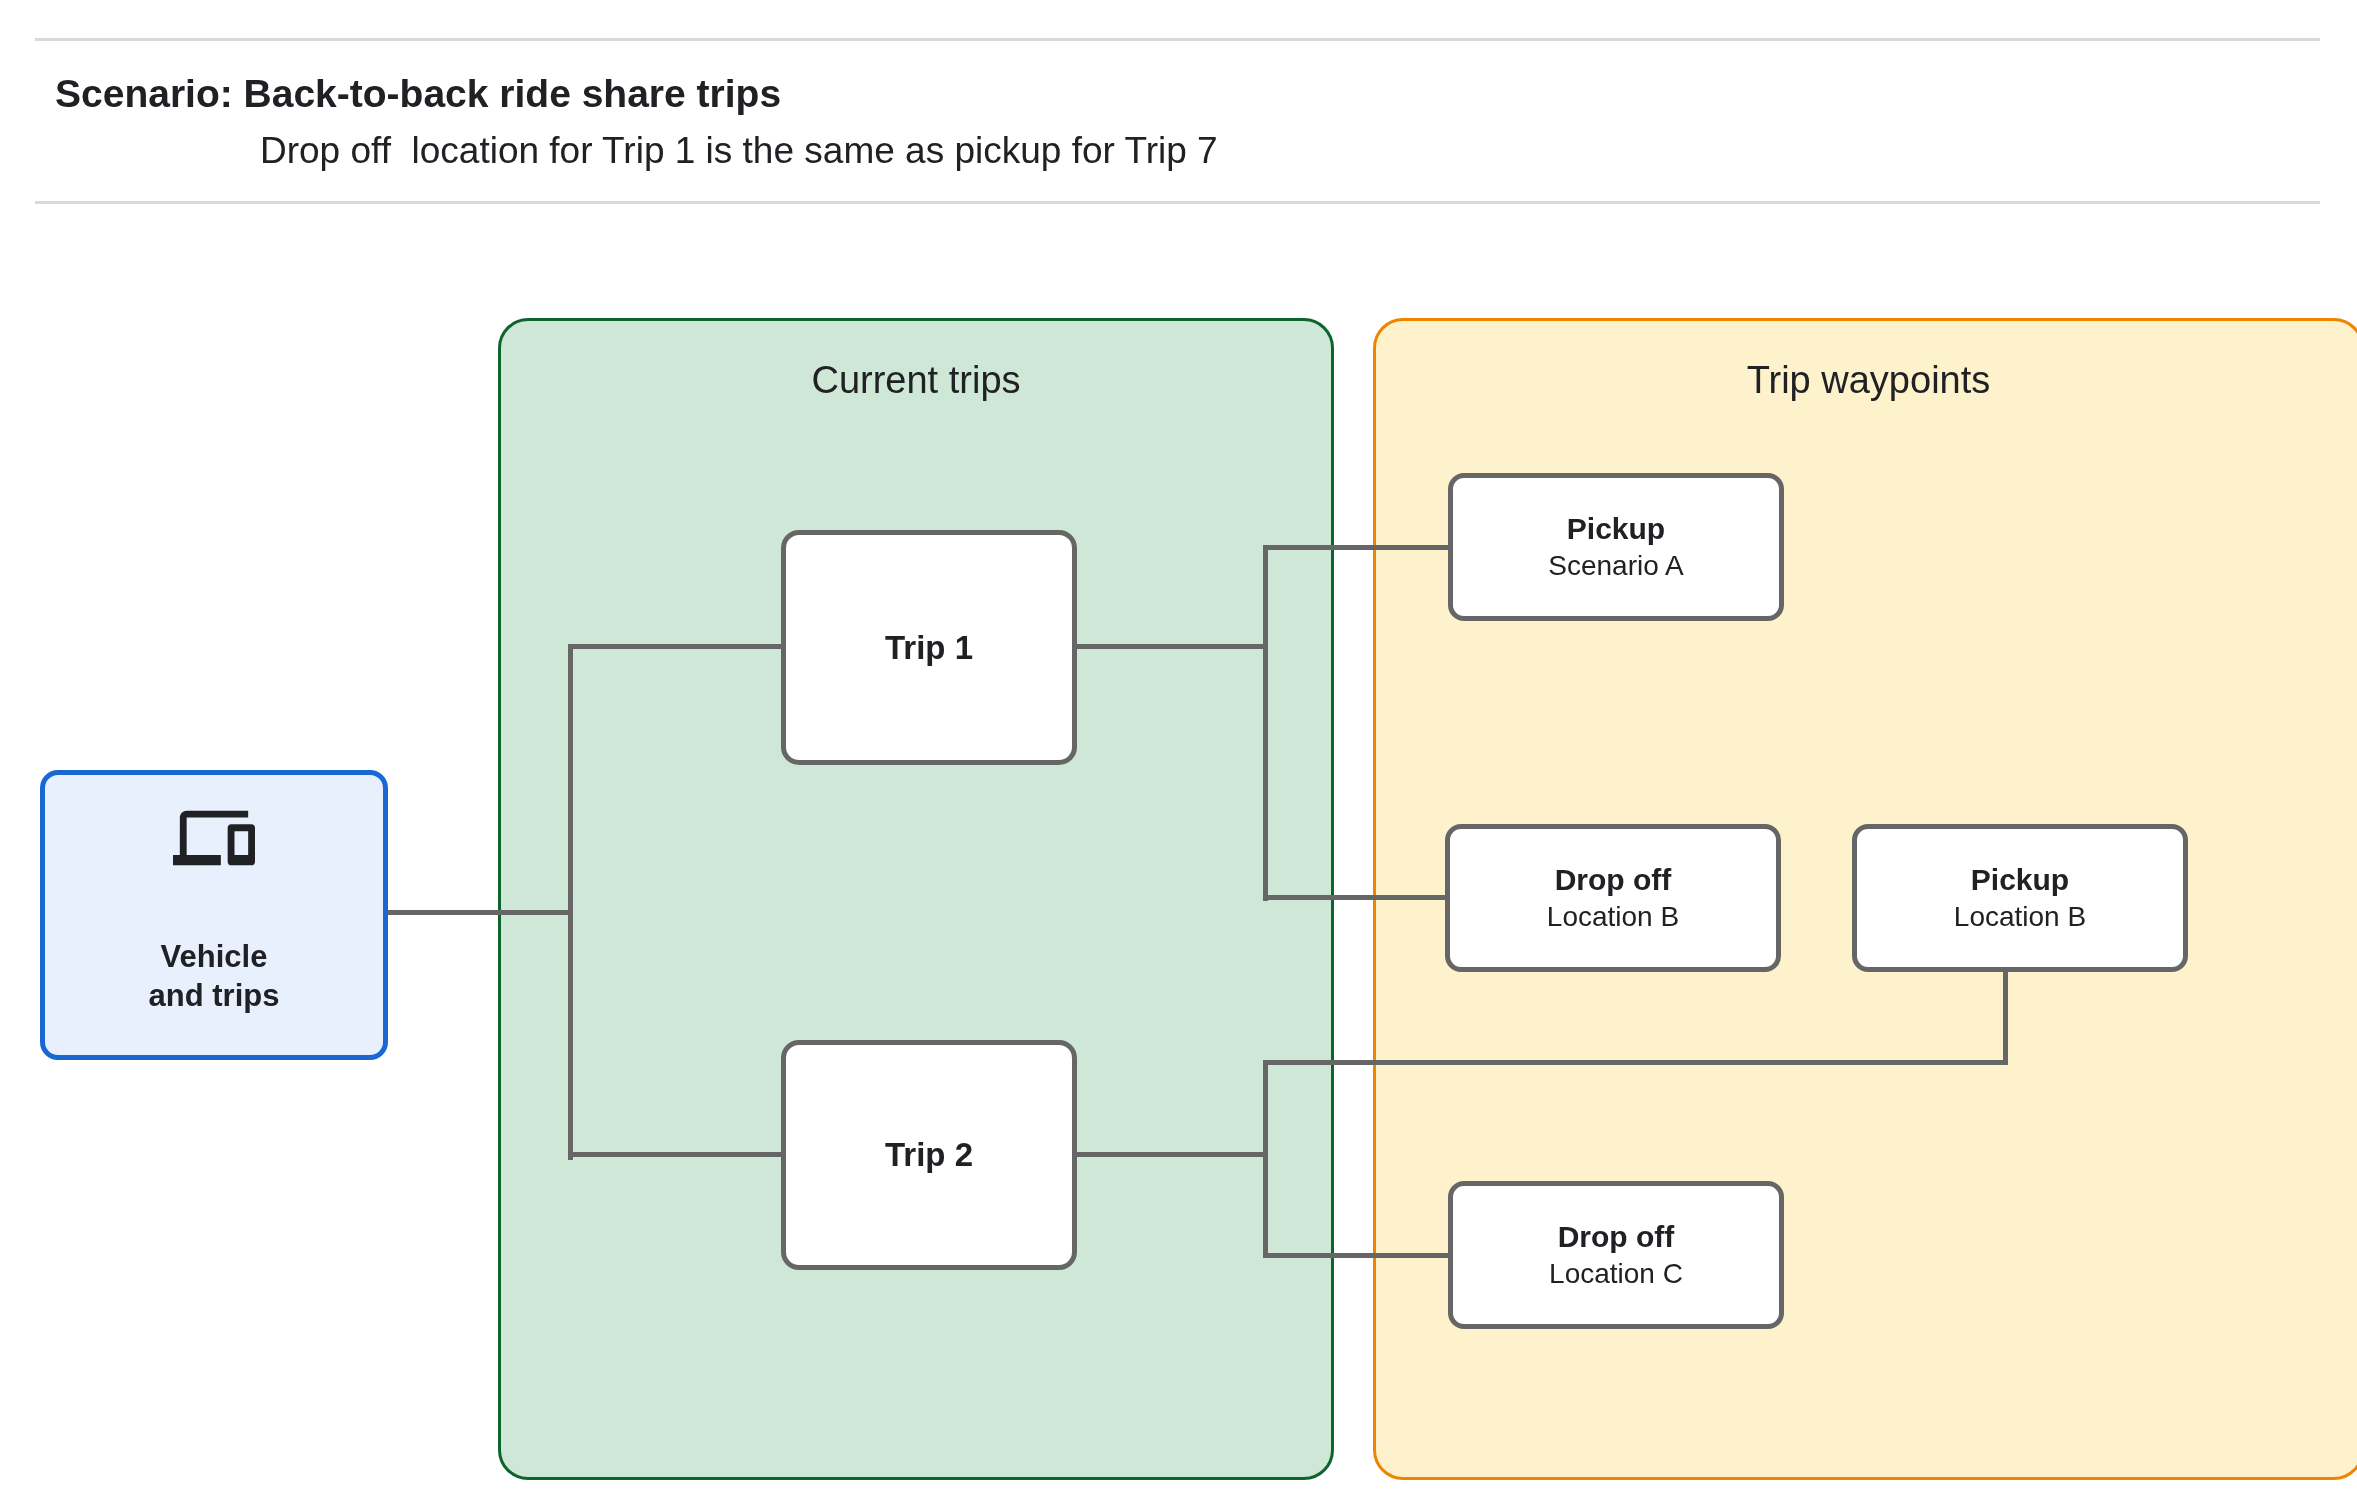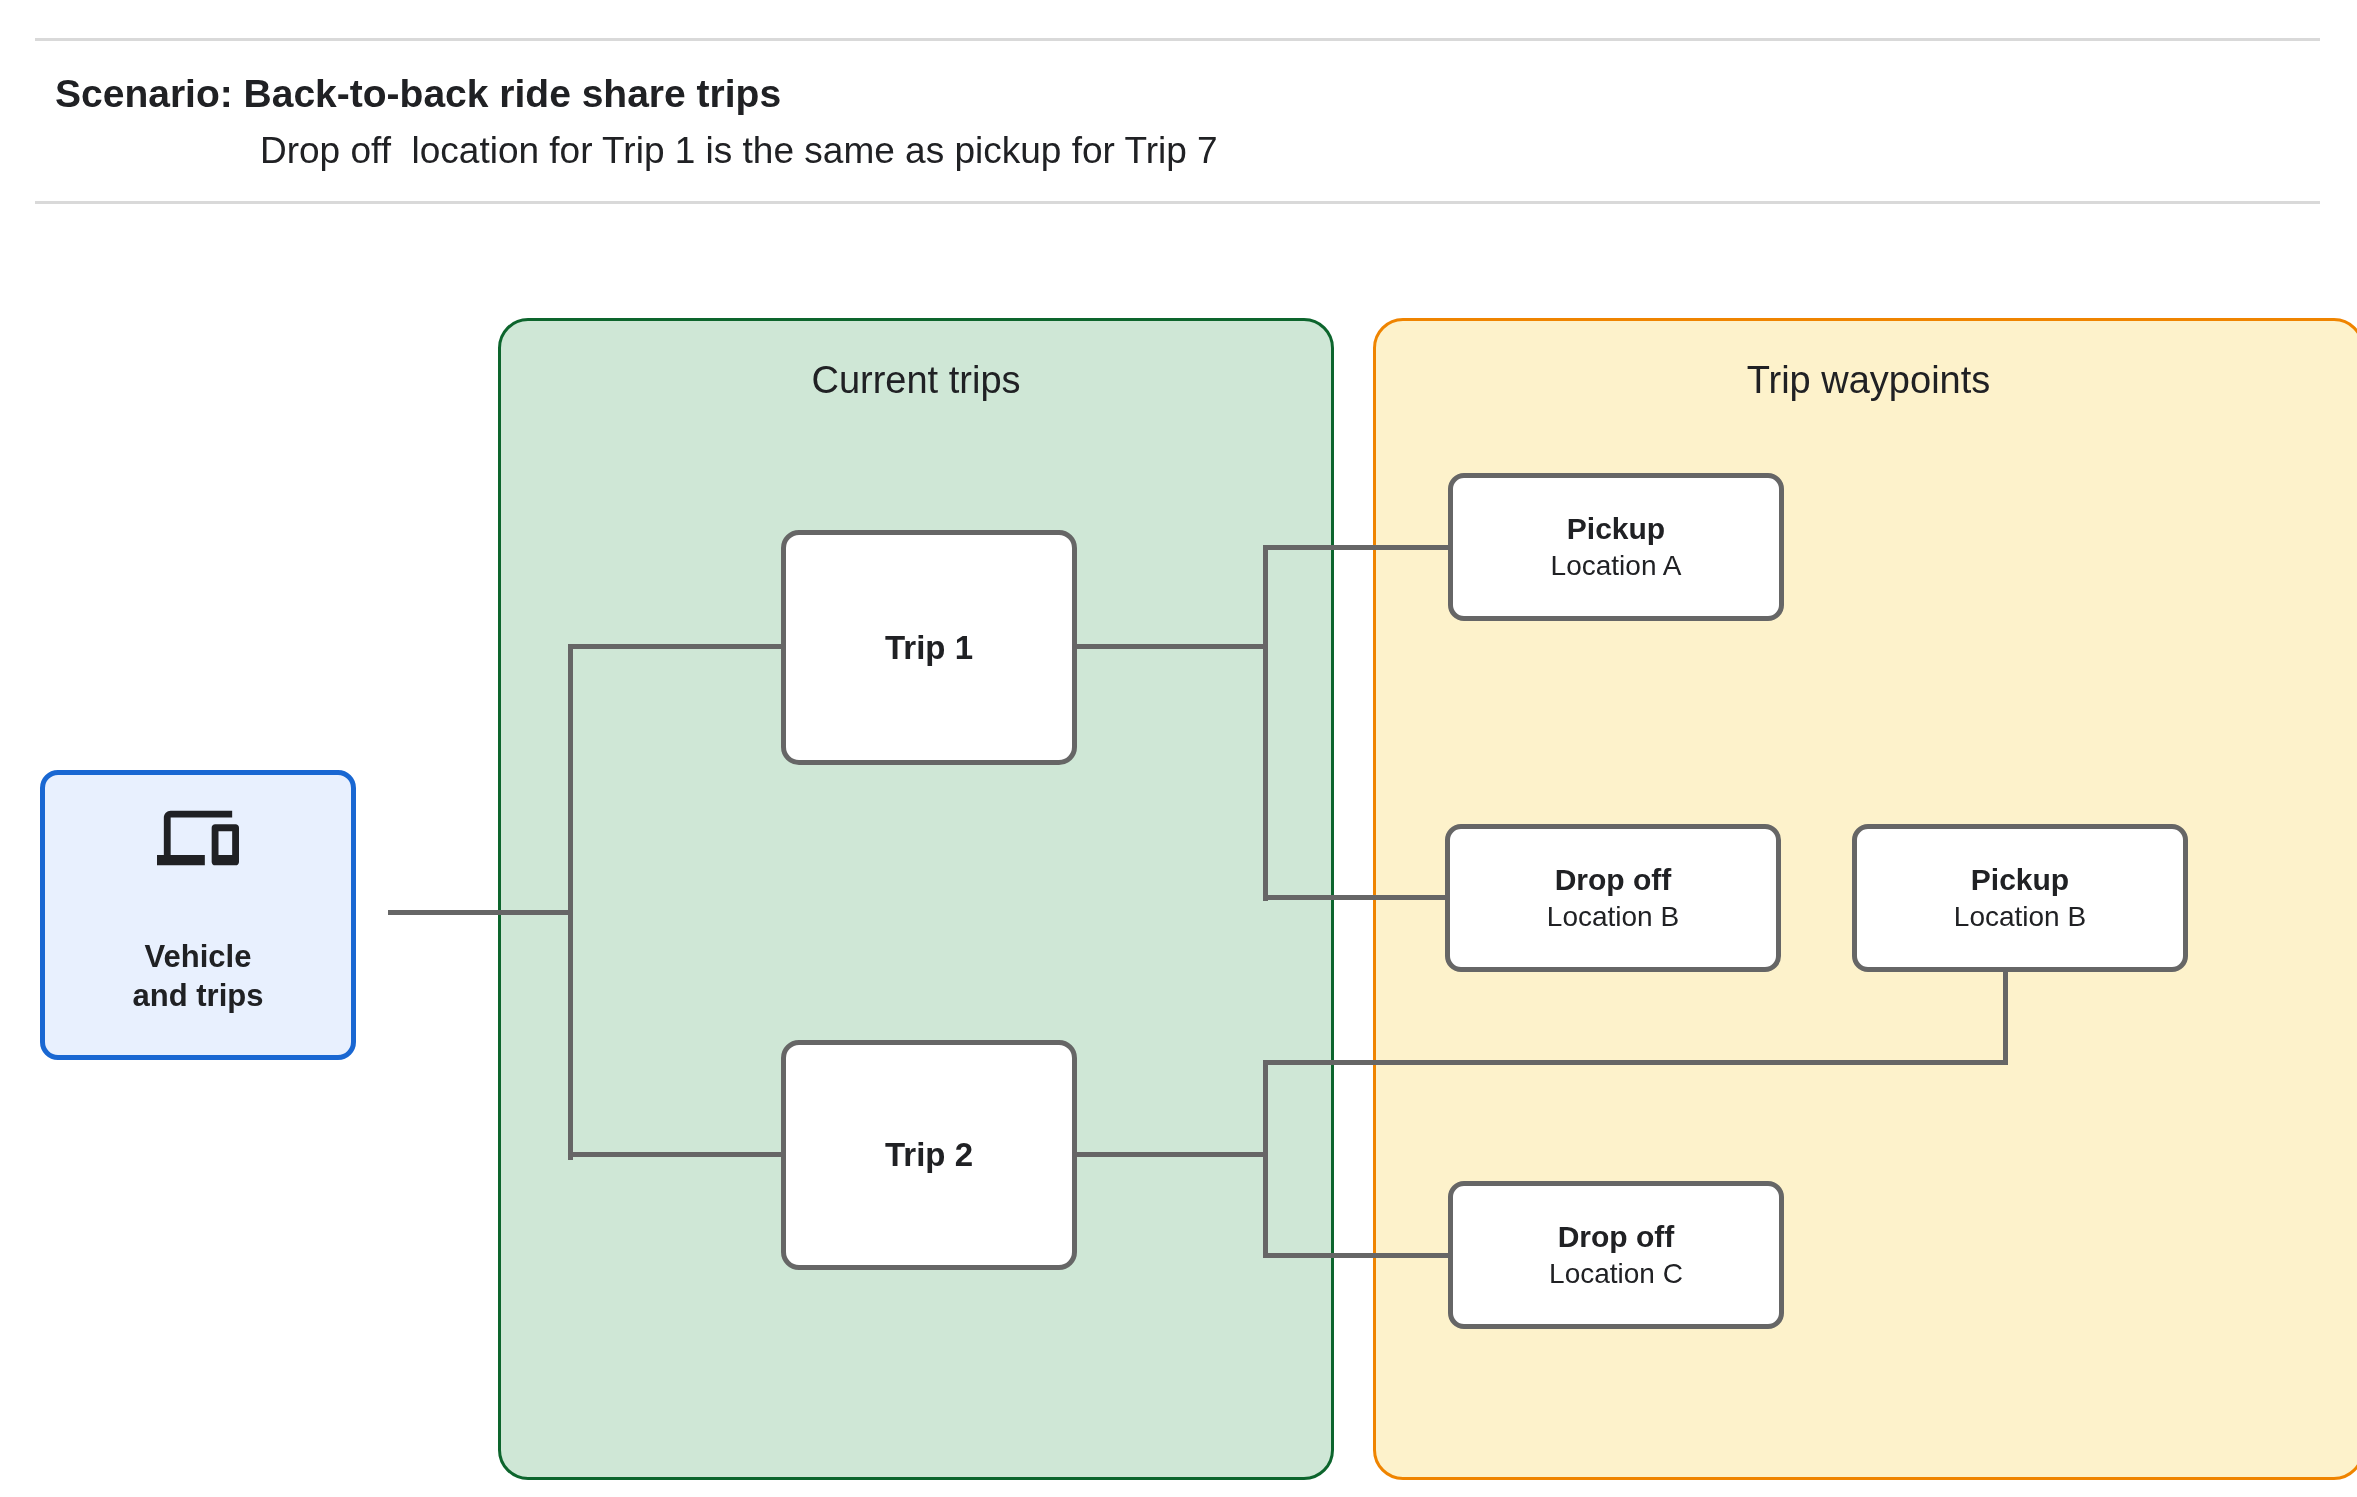--- a/index.html
+++ b/index.html
@@ -36,21 +36,21 @@
   .trip-label{font-size:33px;font-weight:700;}
 
   .wp{width:336px;height:148px;border-radius:16px;}
   #wp-pickup-a{left:1448px;top:473px;}
   #wp-dropoff-b{left:1445px;top:824px;}
   #wp-pickup-b{left:1852px;top:824px;}
   #wp-dropoff-c{left:1448px;top:1181px;}
   .wp-title{font-size:30px;font-weight:700;line-height:38px;}
   .wp-location{font-size:28px;font-weight:400;line-height:36px;}
 
-  #vehicle-node{left:40px;top:770px;width:316px;height:290px;background:var(--vehicle-fill);
+  #vehicle-node{left:40px;top:770px;width:348px;height:290px;background:var(--vehicle-fill);
       border:5px solid var(--vehicle-border);border-radius:18px;justify-content:flex-start;padding-top:22px;}
   #vehicle-node svg{display:block;}
   .vehicle-label{margin-top:58px;font-size:31px;font-weight:700;line-height:39px;text-align:center;}
 </style>
 </head>
 <body>
 
 <div class="canvas">
 
   <div id="divider-top" class="divider"></div>
@@ -91,21 +91,21 @@
 
   <div id="trip-1" class="node trip-node">
     <div class="trip-label">Trip 1</div>
   </div>
   <div id="trip-2" class="node trip-node">
     <div class="trip-label">Trip 2</div>
   </div>
 
   <div id="wp-pickup-a" class="node wp">
     <div class="wp-title">Pickup</div>
-    <div class="wp-location">Location A</div>
+    <div class="wp-location">Scenario A</div>
   </div>
   <div id="wp-dropoff-b" class="node wp">
     <div class="wp-title">Drop off</div>
     <div class="wp-location">Location B</div>
   </div>
   <div id="wp-pickup-b" class="node wp">
     <div class="wp-title">Pickup</div>
     <div class="wp-location">Location B</div>
   </div>
   <div id="wp-dropoff-c" class="node wp">

